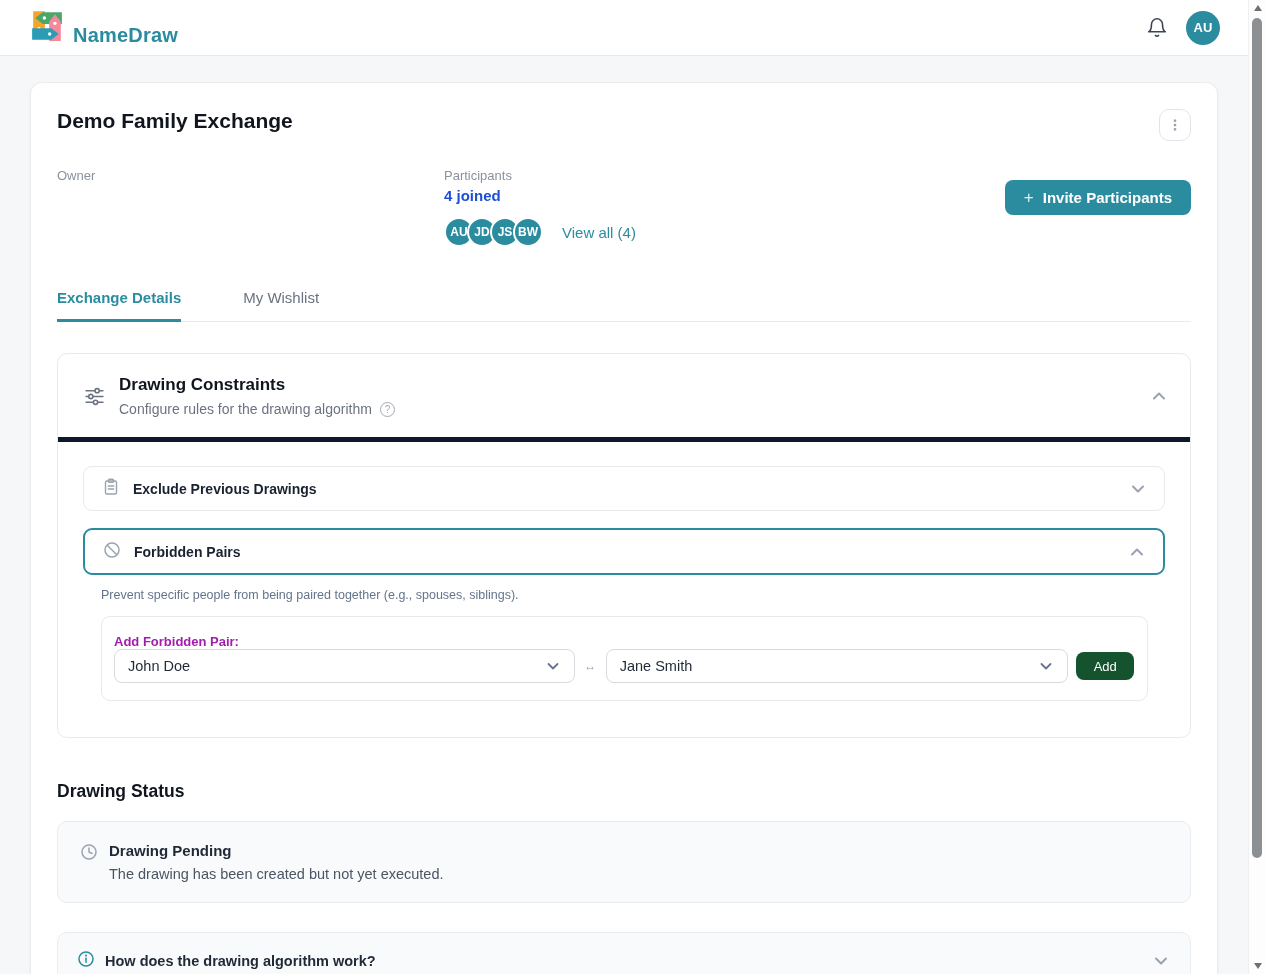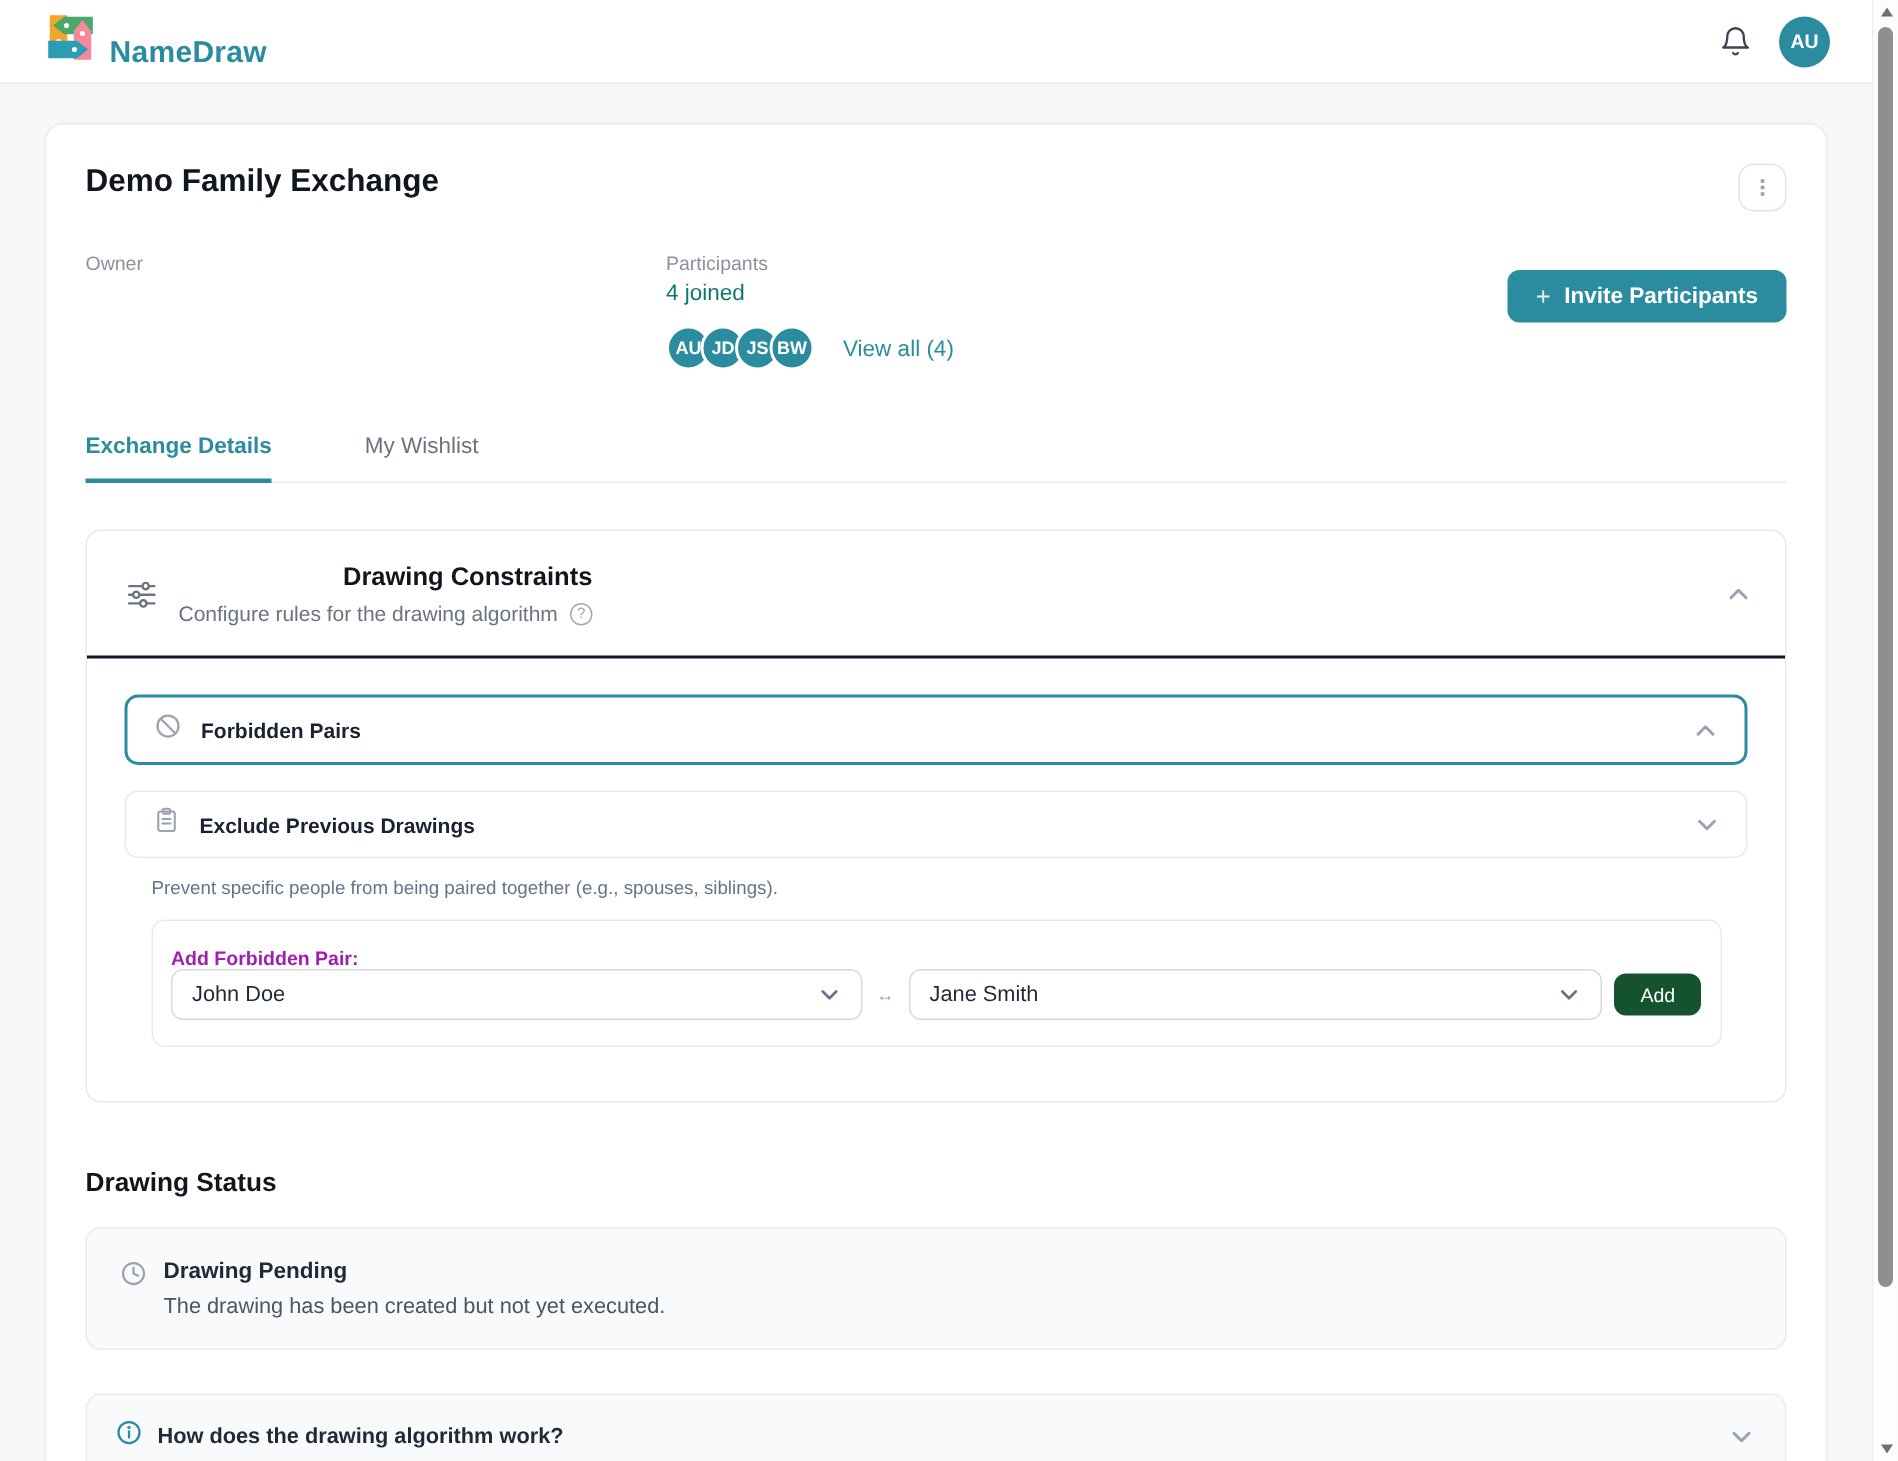--- a/index.html
+++ b/index.html
@@ -35,21 +35,21 @@
   .page-title{ font-size:21px; font-weight:700; color:#10151e; }
   .kebab-btn{
     width:32px; height:32px; border:1px solid #e2e4ea; border-radius:10px; background:#fff;
     display:flex; align-items:center; justify-content:center; cursor:pointer;
   }
 
   .info-row{ display:flex; margin-top:27px; }
   .owner-col{ width:387px; }
   .meta-label{ font-size:13px; color:#8b919c; margin-bottom:4px; }
   .meta-value{ font-size:15px; color:#1f2937; }
-  .participants-col .meta-value{ font-weight:400; color:#0f766e; }
+  .participants-col .meta-value{ font-weight:700; color:#1d4ed8; }
   .avatars-row{ display:flex; align-items:center; margin-top:13px; }
   .mini-avatar{
     width:30px; height:30px; border-radius:50%; background:#2b8c9f; color:#fff;
     border:2px solid #fff; font-size:12px; font-weight:700;
     display:flex; align-items:center; justify-content:center; margin-left:-7px;
   }
   .mini-avatar:first-child{ margin-left:0; }
   .view-all{ font-size:15px; color:#2b8c9f; margin-left:19px; cursor:pointer; text-decoration:none; }
   .invite-btn{
     margin-left:auto; margin-top:12px; height:35px; padding:0 19px;
@@ -59,21 +59,21 @@
   }
   .invite-plus{ font-weight:400; font-size:17px; opacity:.85; }
 
   
   .tabs{ display:flex; gap:62px; margin-top:42px; border-bottom:1px solid #e8eaed; }
   .tab{ font-size:15px; padding-bottom:13px; color:#6b7280; cursor:pointer; }
   .tab.active{ color:#2b8c9f; font-weight:600; border-bottom:3px solid #2b8c9f; margin-bottom:-1px; }
 
   
   .constraints-card{ margin-top:31px; border:1px solid #e7e9ec; border-radius:10px; background:#fff; }
-  .cc-header{ display:flex; align-items:center; padding:21px 22px 20px 26px; border-bottom:2px solid #0f172a; cursor:pointer;text-align:right; }
+  .cc-header{ display:flex; align-items:center; padding:21px 22px 20px 26px; border-bottom:5px solid #0f172a; cursor:pointer; }
   .cc-icon{ margin-right:14px; display:flex; }
   .cc-title{ font-size:17px; font-weight:700; color:#10151e; }
   .cc-sub{ font-size:14px; color:#6b7280; margin-top:6px; display:flex; align-items:center; gap:8px; }
   .help-circle{
     width:15px; height:15px; border:1.3px solid #a3a9b4; border-radius:50%; color:#a3a9b4;
     font-size:10px; display:inline-flex; align-items:center; justify-content:center; cursor:pointer;
   }
   .cc-chevron{ margin-left:auto; display:flex; cursor:pointer; }
   .cc-body{ padding:24px 25px 36px 25px; }
 
@@ -220,48 +220,48 @@
         </div>
         <span class="cc-chevron">
           <svg width="18" height="18" viewBox="0 0 18 18" fill="none" stroke="#9aa1b1" stroke-width="2" stroke-linecap="round" stroke-linejoin="round">
               <polyline points="4,11.5 9,6.5 14,11.5"></polyline>
             </svg>
         </span>
       </div>
 
       <div class="cc-body">
 
-        <div class="accordion active">
-          <span>
-            <svg width="18" height="18" viewBox="0 0 18 18" fill="none" stroke="#9ca3af" stroke-width="1.5">
-              <circle cx="9" cy="9" r="7"></circle>
-              <line x1="4.2" y1="4.2" x2="13.8" y2="13.8"></line>
-            </svg>
-          </span>
-          <span class="acc-label">Forbidden Pairs</span>
-          <span class="acc-chevron">
-            <svg width="18" height="18" viewBox="0 0 18 18" fill="none" stroke="#9aa1b1" stroke-width="2" stroke-linecap="round" stroke-linejoin="round">
-                <polyline points="4,11.5 9,6.5 14,11.5"></polyline>
-              </svg>
-          </span>
-        </div>
-
         <div class="accordion">
           <span>
             <svg width="18" height="18" viewBox="0 0 18 18" fill="none" stroke="#9ca3af" stroke-width="1.4" stroke-linecap="round" stroke-linejoin="round">
               <rect x="3.5" y="3" width="11" height="13" rx="1.5"></rect>
               <rect x="6.5" y="1.2" width="5" height="3.2" rx="1"></rect>
               <line x1="6.3" y1="8" x2="11.7" y2="8"></line>
               <line x1="6.3" y1="11" x2="11.7" y2="11"></line>
             </svg>
           </span>
           <span class="acc-label">Exclude Previous Drawings</span>
           <span class="acc-chevron">
             <svg width="18" height="18" viewBox="0 0 18 18" fill="none" stroke="#9aa1b1" stroke-width="2" stroke-linecap="round" stroke-linejoin="round">
                 <polyline points="4,6.5 9,11.5 14,6.5"></polyline>
+              </svg>
+          </span>
+        </div>
+
+        <div class="accordion active">
+          <span>
+            <svg width="18" height="18" viewBox="0 0 18 18" fill="none" stroke="#9ca3af" stroke-width="1.5">
+              <circle cx="9" cy="9" r="7"></circle>
+              <line x1="4.2" y1="4.2" x2="13.8" y2="13.8"></line>
+            </svg>
+          </span>
+          <span class="acc-label">Forbidden Pairs</span>
+          <span class="acc-chevron">
+            <svg width="18" height="18" viewBox="0 0 18 18" fill="none" stroke="#9aa1b1" stroke-width="2" stroke-linecap="round" stroke-linejoin="round">
+                <polyline points="4,11.5 9,6.5 14,11.5"></polyline>
               </svg>
           </span>
         </div>
 
         <p class="fp-desc">Prevent specific people from being paired together (e.g., spouses, siblings).</p>
 
         <div class="fp-form">
           <div class="fp-label">Add Forbidden Pair:</div>
           <div class="fp-row">
             <div class="select select-a">

